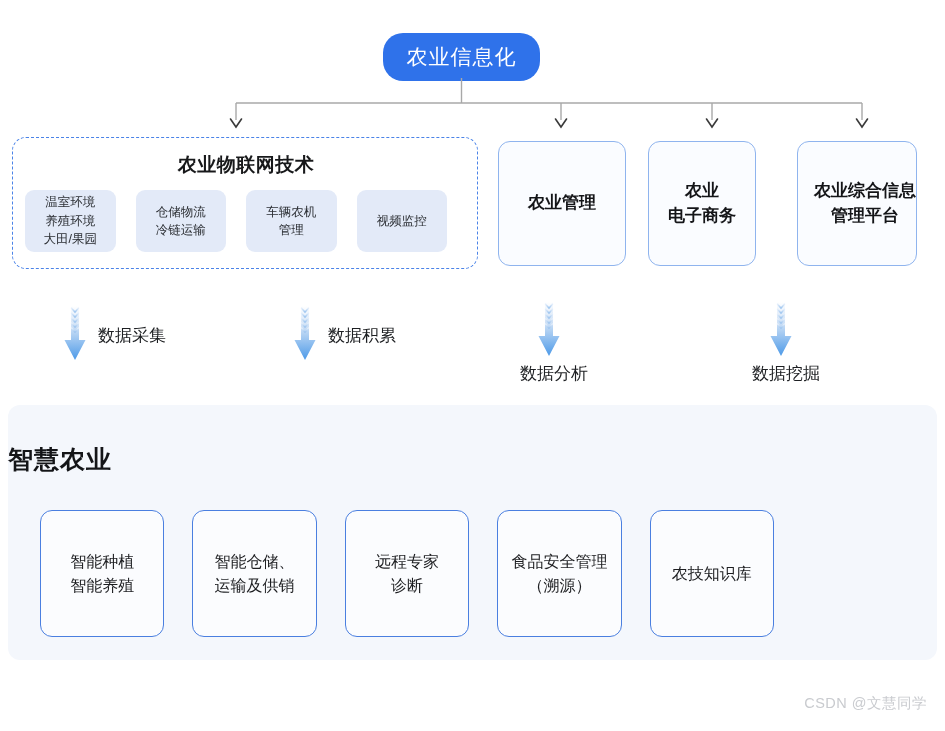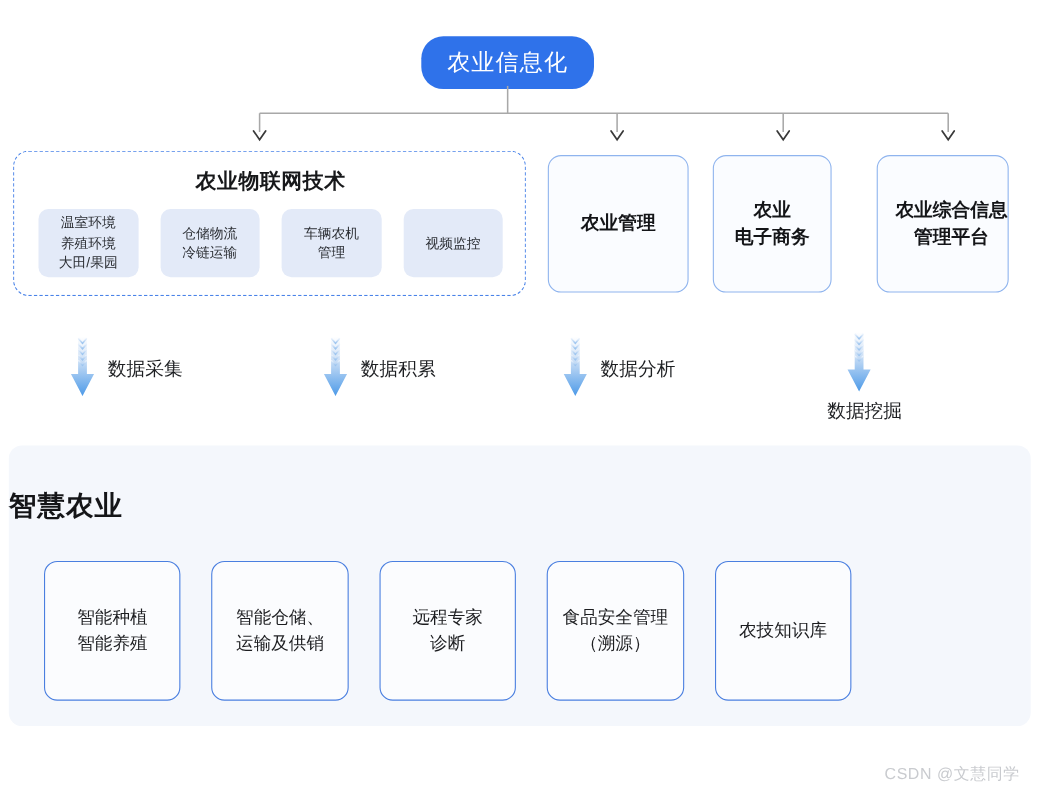--- a/index.html
+++ b/index.html
@@ -28,21 +28,21 @@
   .iot-group{
     position:absolute;left:12px;top:137px;width:466px;height:132px;
     border:1.6px dashed #4a83e8;border-radius:14px;
     box-sizing:border-box;
   }
   .iot-title{
     position:absolute;left:0;top:14px;width:466px;text-align:center;
     font-size:19px;font-weight:bold;color:#17181a;letter-spacing:0.5px;
   }
   .iot-cells{
-    position:absolute;left:22px;top:52px;width:422px;height:62px;
+    position:absolute;left:12px;top:52px;width:422px;height:62px;
     display:flex;gap:20px;
   }
   .iot-cell{
     flex:1 1 0;
     background:#e3eaf8;border-radius:9px;
     display:flex;flex-direction:column;align-items:center;justify-content:center;
     font-size:12.5px;color:#2b2e33;line-height:1.48;
   }
 
   
@@ -199,21 +199,21 @@
             <path d="M9.5 9 L13 13 L16.5 9"></path>
             <path d="M9.5 14 L13 18 L16.5 14"></path>
             <path d="M9.5 19 L13 23 L16.5 19"></path>
             <path d="M9.5 24 L13 28 L16.5 24"></path>
           </g>
         </svg>
       </div>
       <span class="flow-label">数据积累</span>
     </div>
 
-    <div class="flow-item" style="left:510px;">
+    <div class="flow-item" style="left:510px;flex-direction:column;">
       <div class="arrow-wrap">
         <svg viewBox="0 0 26 62" width="26" height="62">
           <path d="M9 2 L9 36 L2.5 36 L13 56 L23.5 36 L17 36 L17 2 Z" fill="url(#ag1)"></path>
           <g stroke="url(#cg1)" stroke-width="1.5" fill="none" stroke-linecap="round">
             <path d="M9.5 4 L13 8 L16.5 4"></path>
             <path d="M9.5 9 L13 13 L16.5 9"></path>
             <path d="M9.5 14 L13 18 L16.5 14"></path>
             <path d="M9.5 19 L13 23 L16.5 19"></path>
             <path d="M9.5 24 L13 28 L16.5 24"></path>
           </g>

